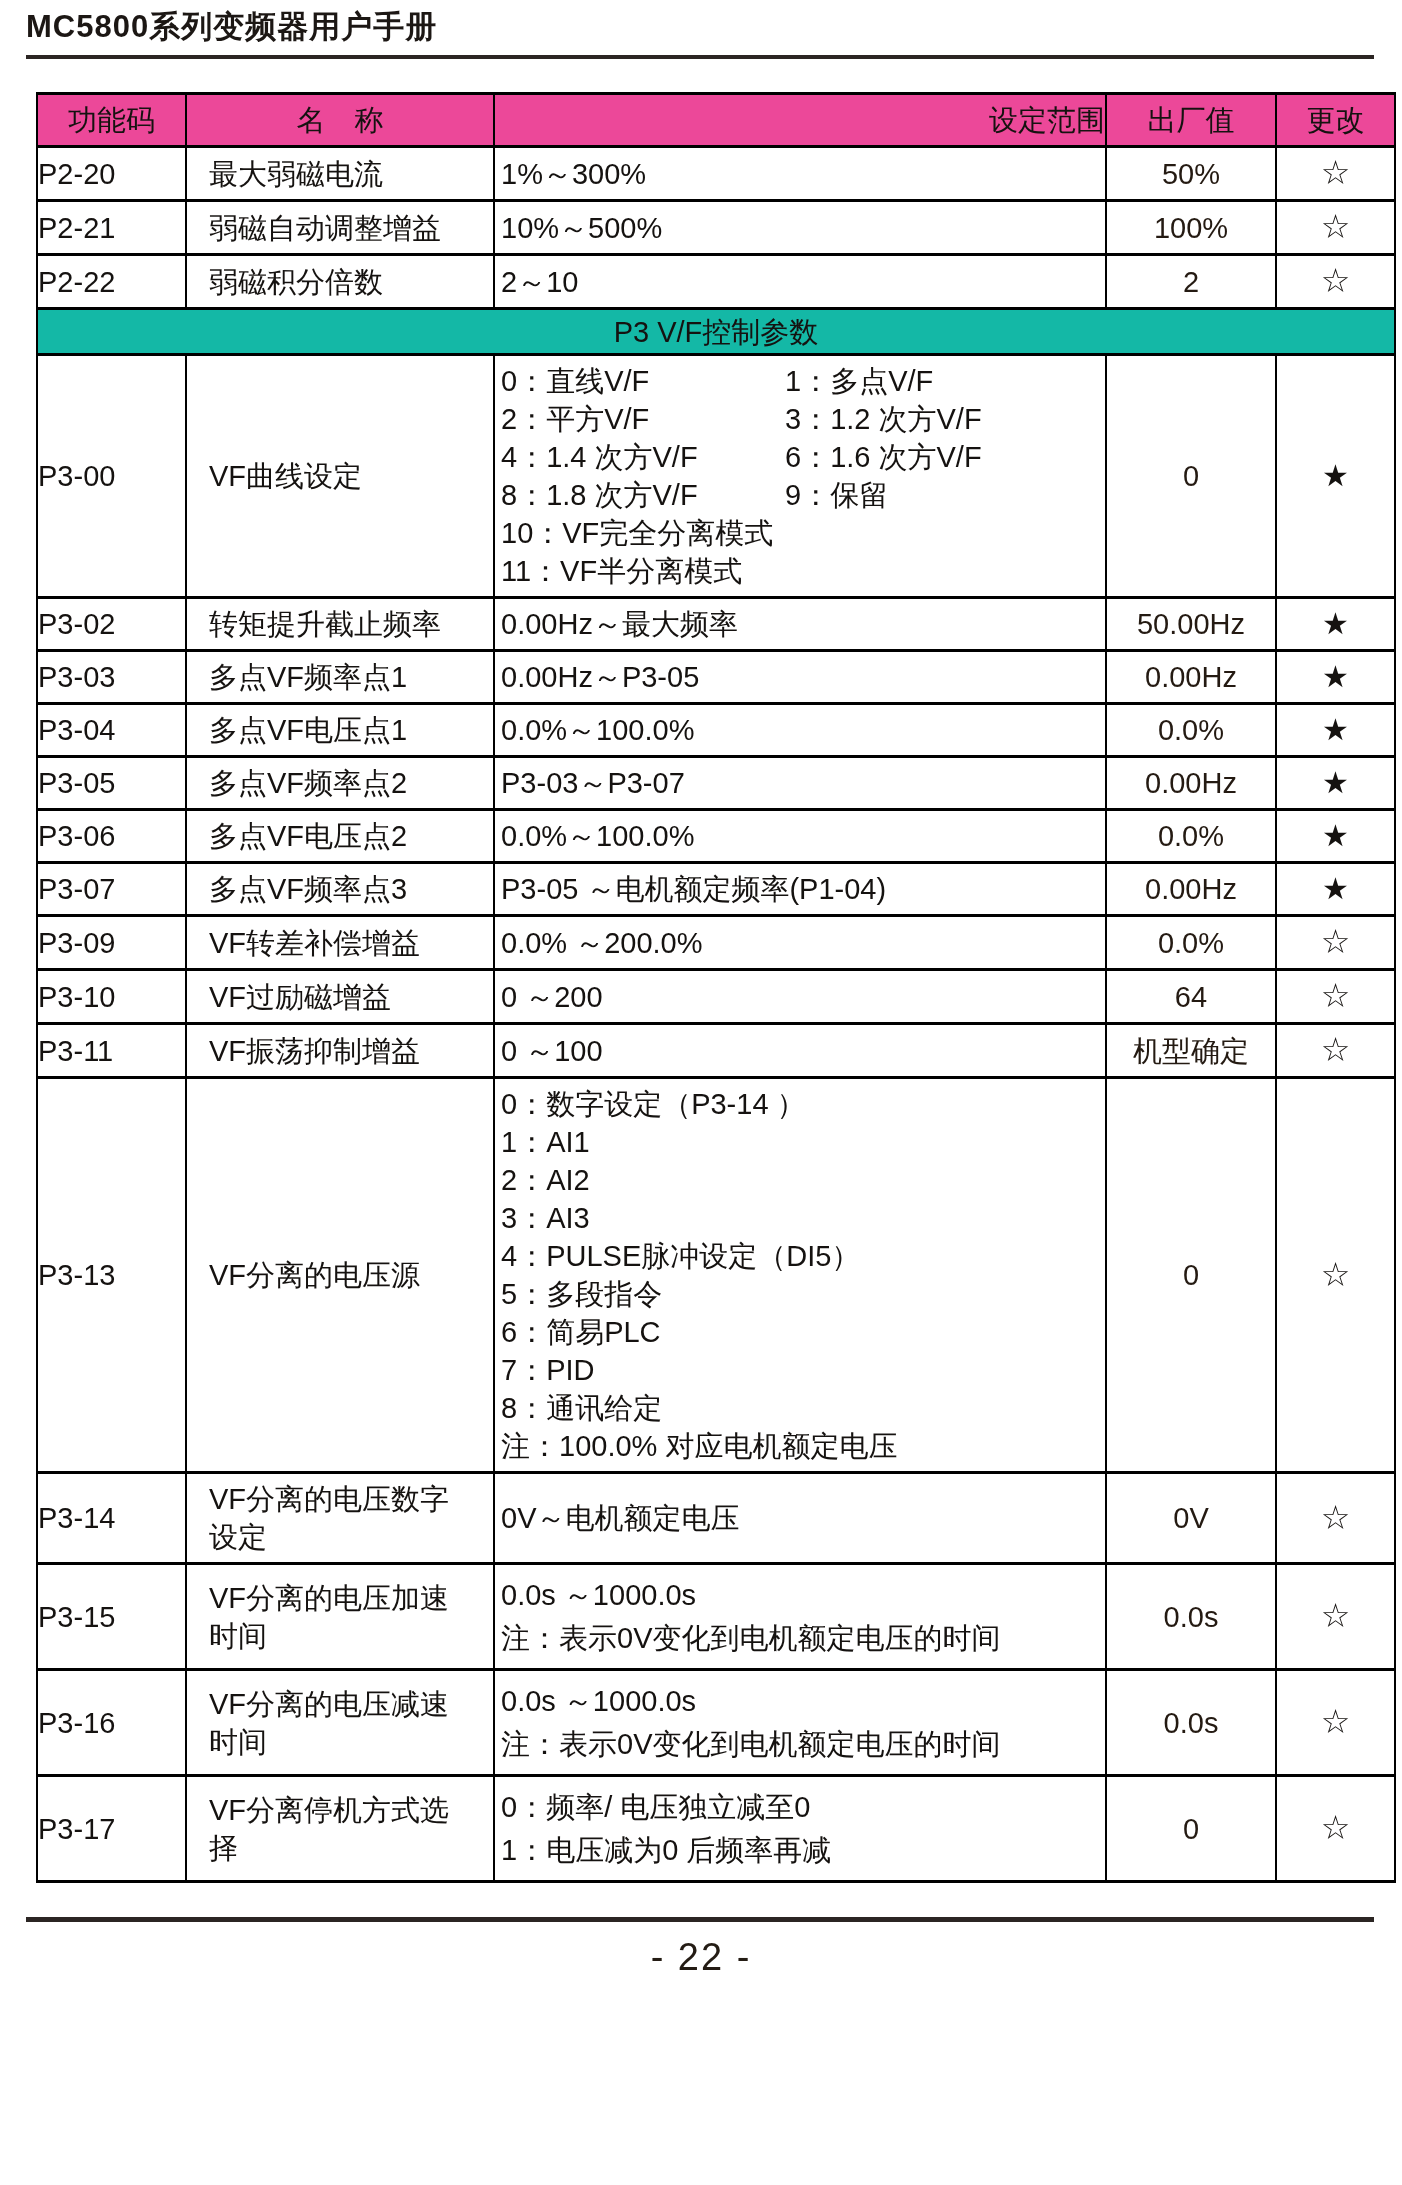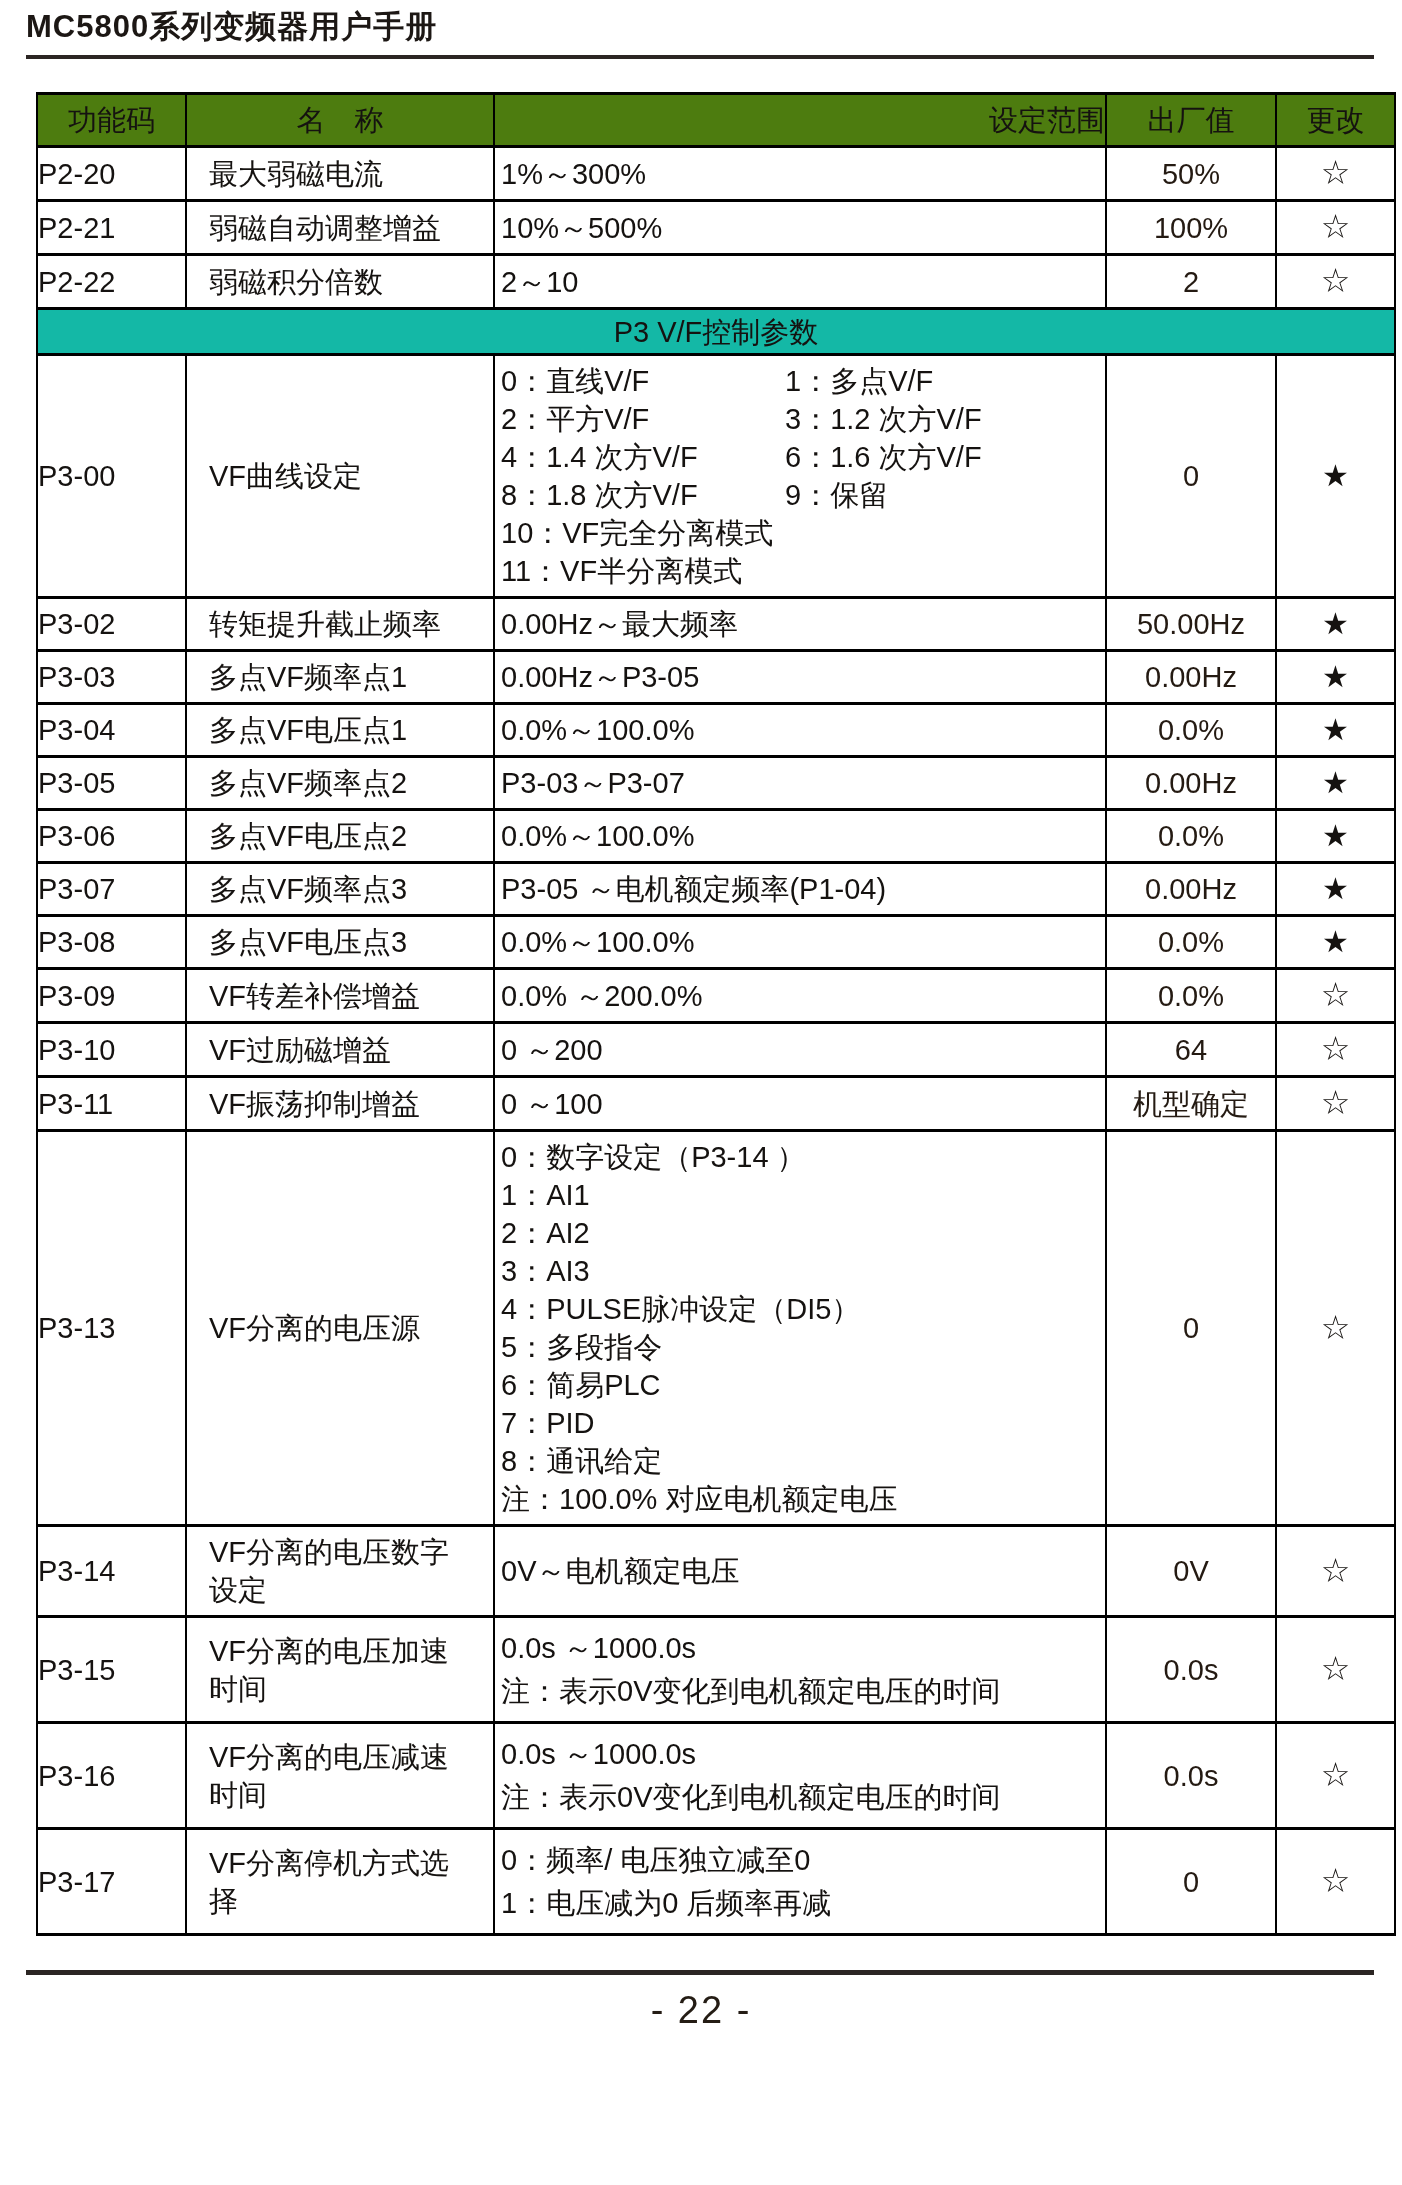--- a/index.html
+++ b/index.html
@@ -43,21 +43,21 @@
   .param-table th, .param-table td {
     border: 2px solid #000;
     border-top-width: 3px;
     border-bottom-width: 3px;
     box-sizing: border-box;
     vertical-align: middle;
     line-height: 38px;
     padding: 6px 0;
   }
   .param-table thead th {
-    background: #4d7c0f;
+    background: #ec4899;
     font-weight: 400;
     height: 52px;
     text-align: center;
   }
   .param-table thead th.range-head {
     text-align: right;
     padding-left: 14px;
   }
   td.section-cell {
     background: #14b8a6;
@@ -241,31 +241,20 @@
           <td class="name-cell">
             <div class="name-line">多点VF频率点3</div>
           </td>
           <td class="range-cell">
             <div class="range-line"><span class="range-seg">P3-05 ～电机额定频率(P1-04)</span></div>
           </td>
           <td class="value-cell">0.00Hz</td>
           <td class="star-cell"><span class="star-filled">★</span></td>
         </tr>
         <tr>
-          <td class="code-cell">P3-08</td>
-          <td class="name-cell">
-            <div class="name-line">多点VF电压点3</div>
-          </td>
-          <td class="range-cell">
-            <div class="range-line"><span class="range-seg">0.0%～100.0%</span></div>
-          </td>
-          <td class="value-cell">0.0%</td>
-          <td class="star-cell"><span class="star-filled">★</span></td>
-        </tr>
-        <tr>
           <td class="code-cell">P3-09</td>
           <td class="name-cell">
             <div class="name-line">VF转差补偿增益</div>
           </td>
           <td class="range-cell">
             <div class="range-line"><span class="range-seg">0.0% ～200.0%</span></div>
           </td>
           <td class="value-cell">0.0%</td>
           <td class="star-cell"><span class="star-open">☆</span></td>
         </tr>

